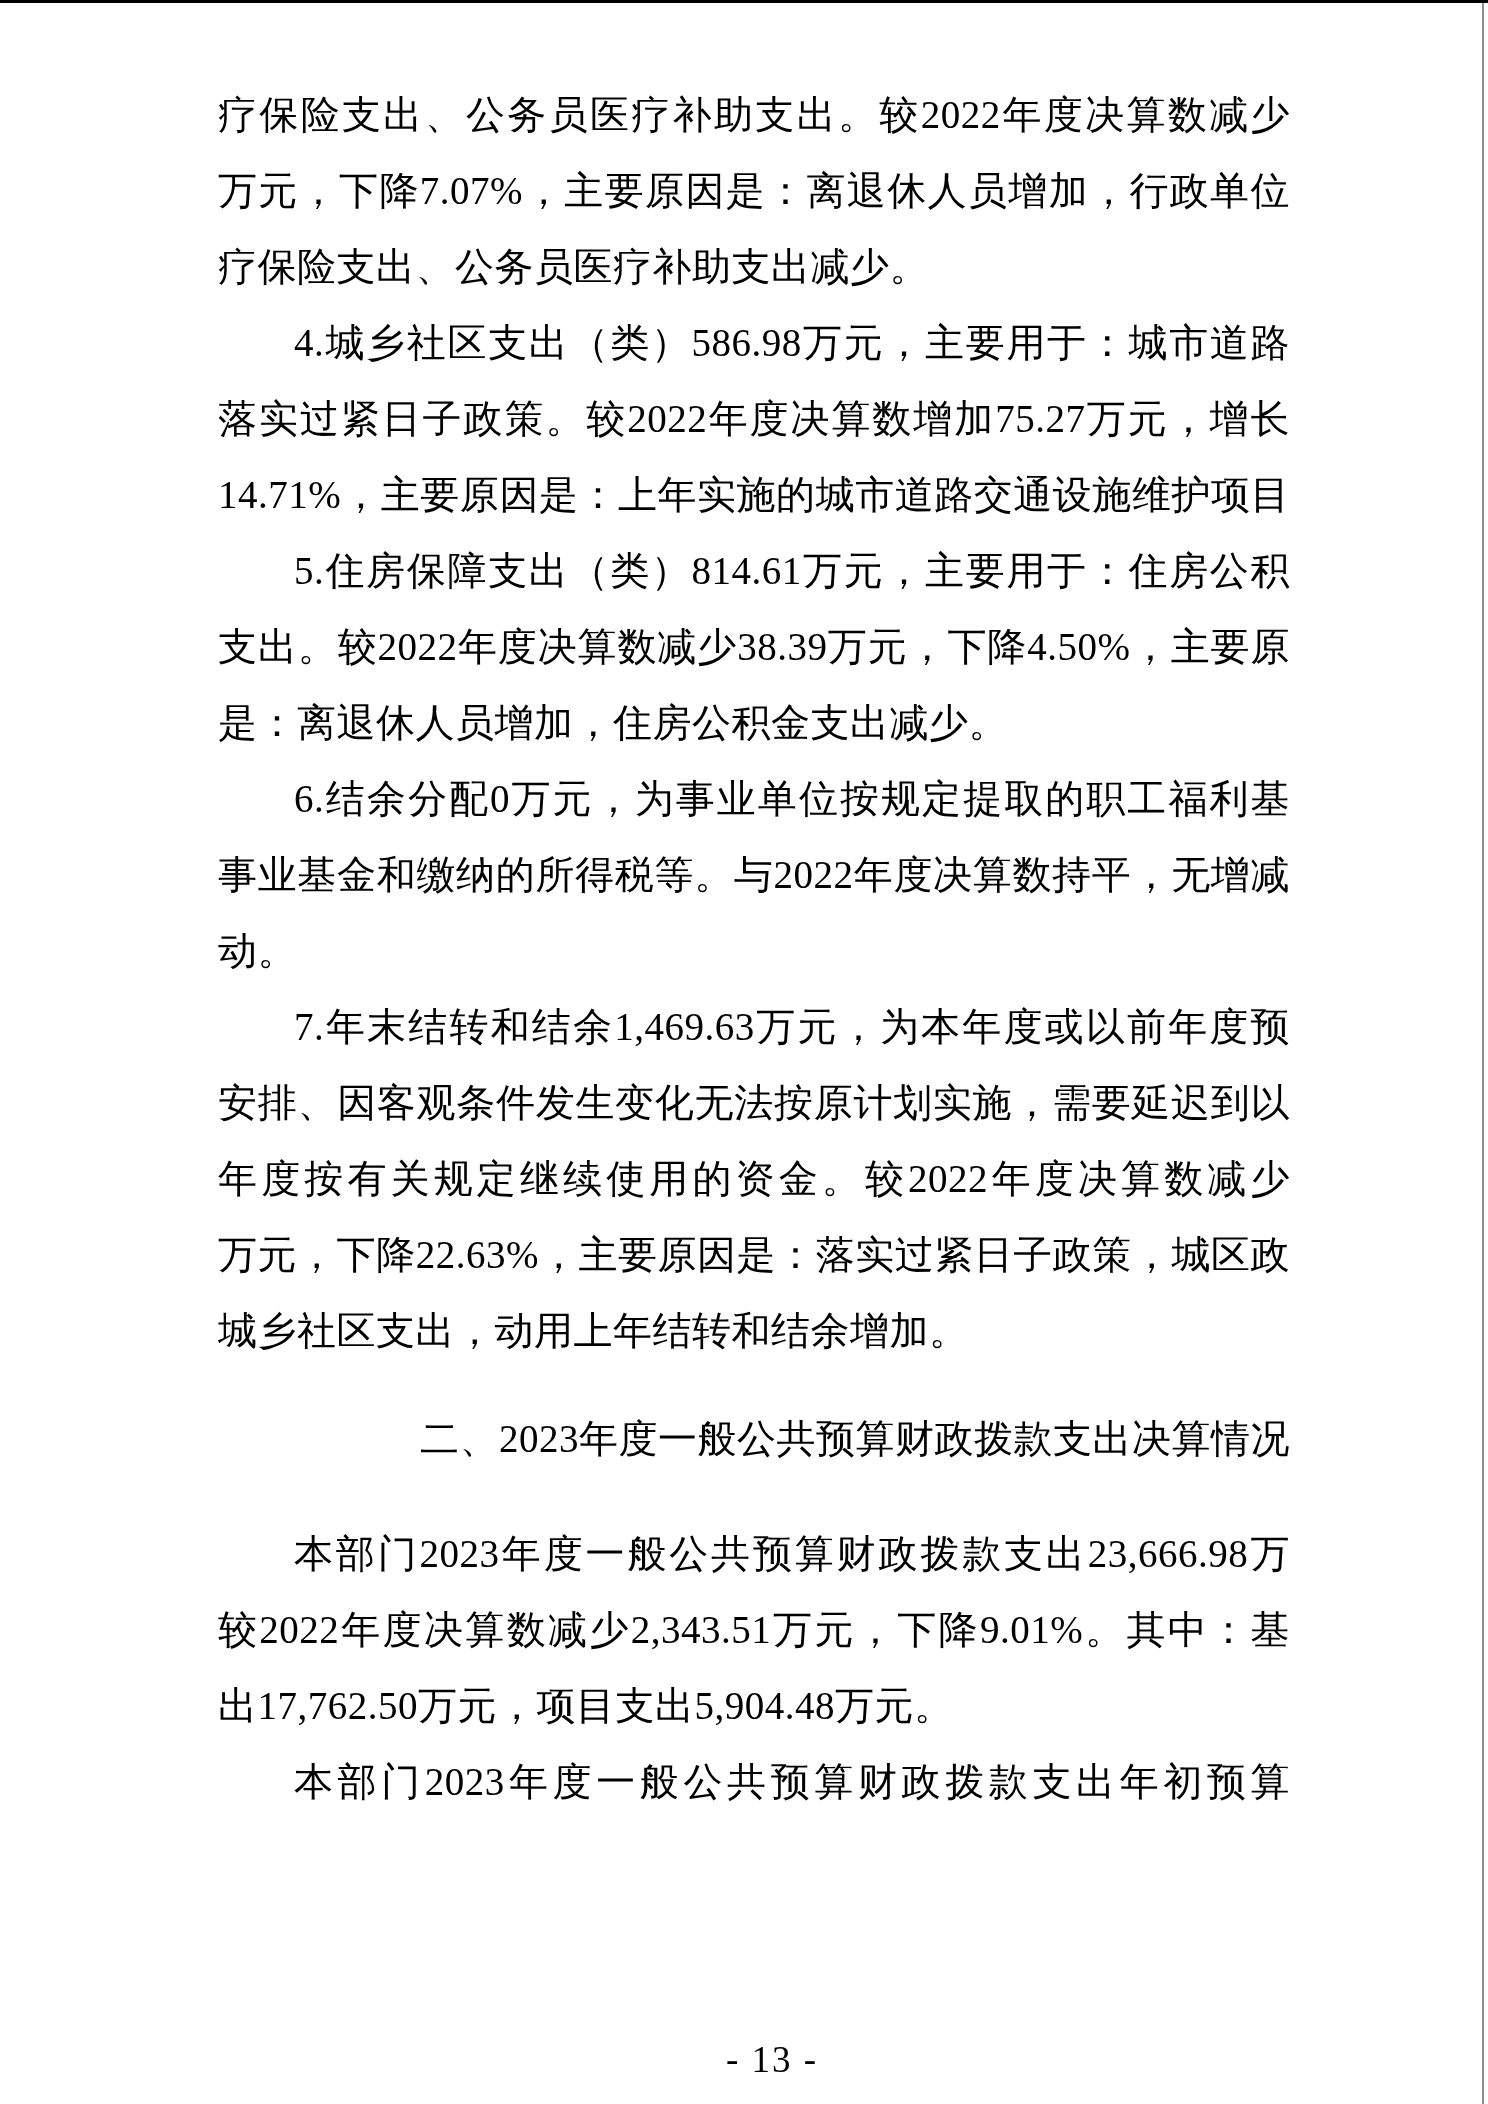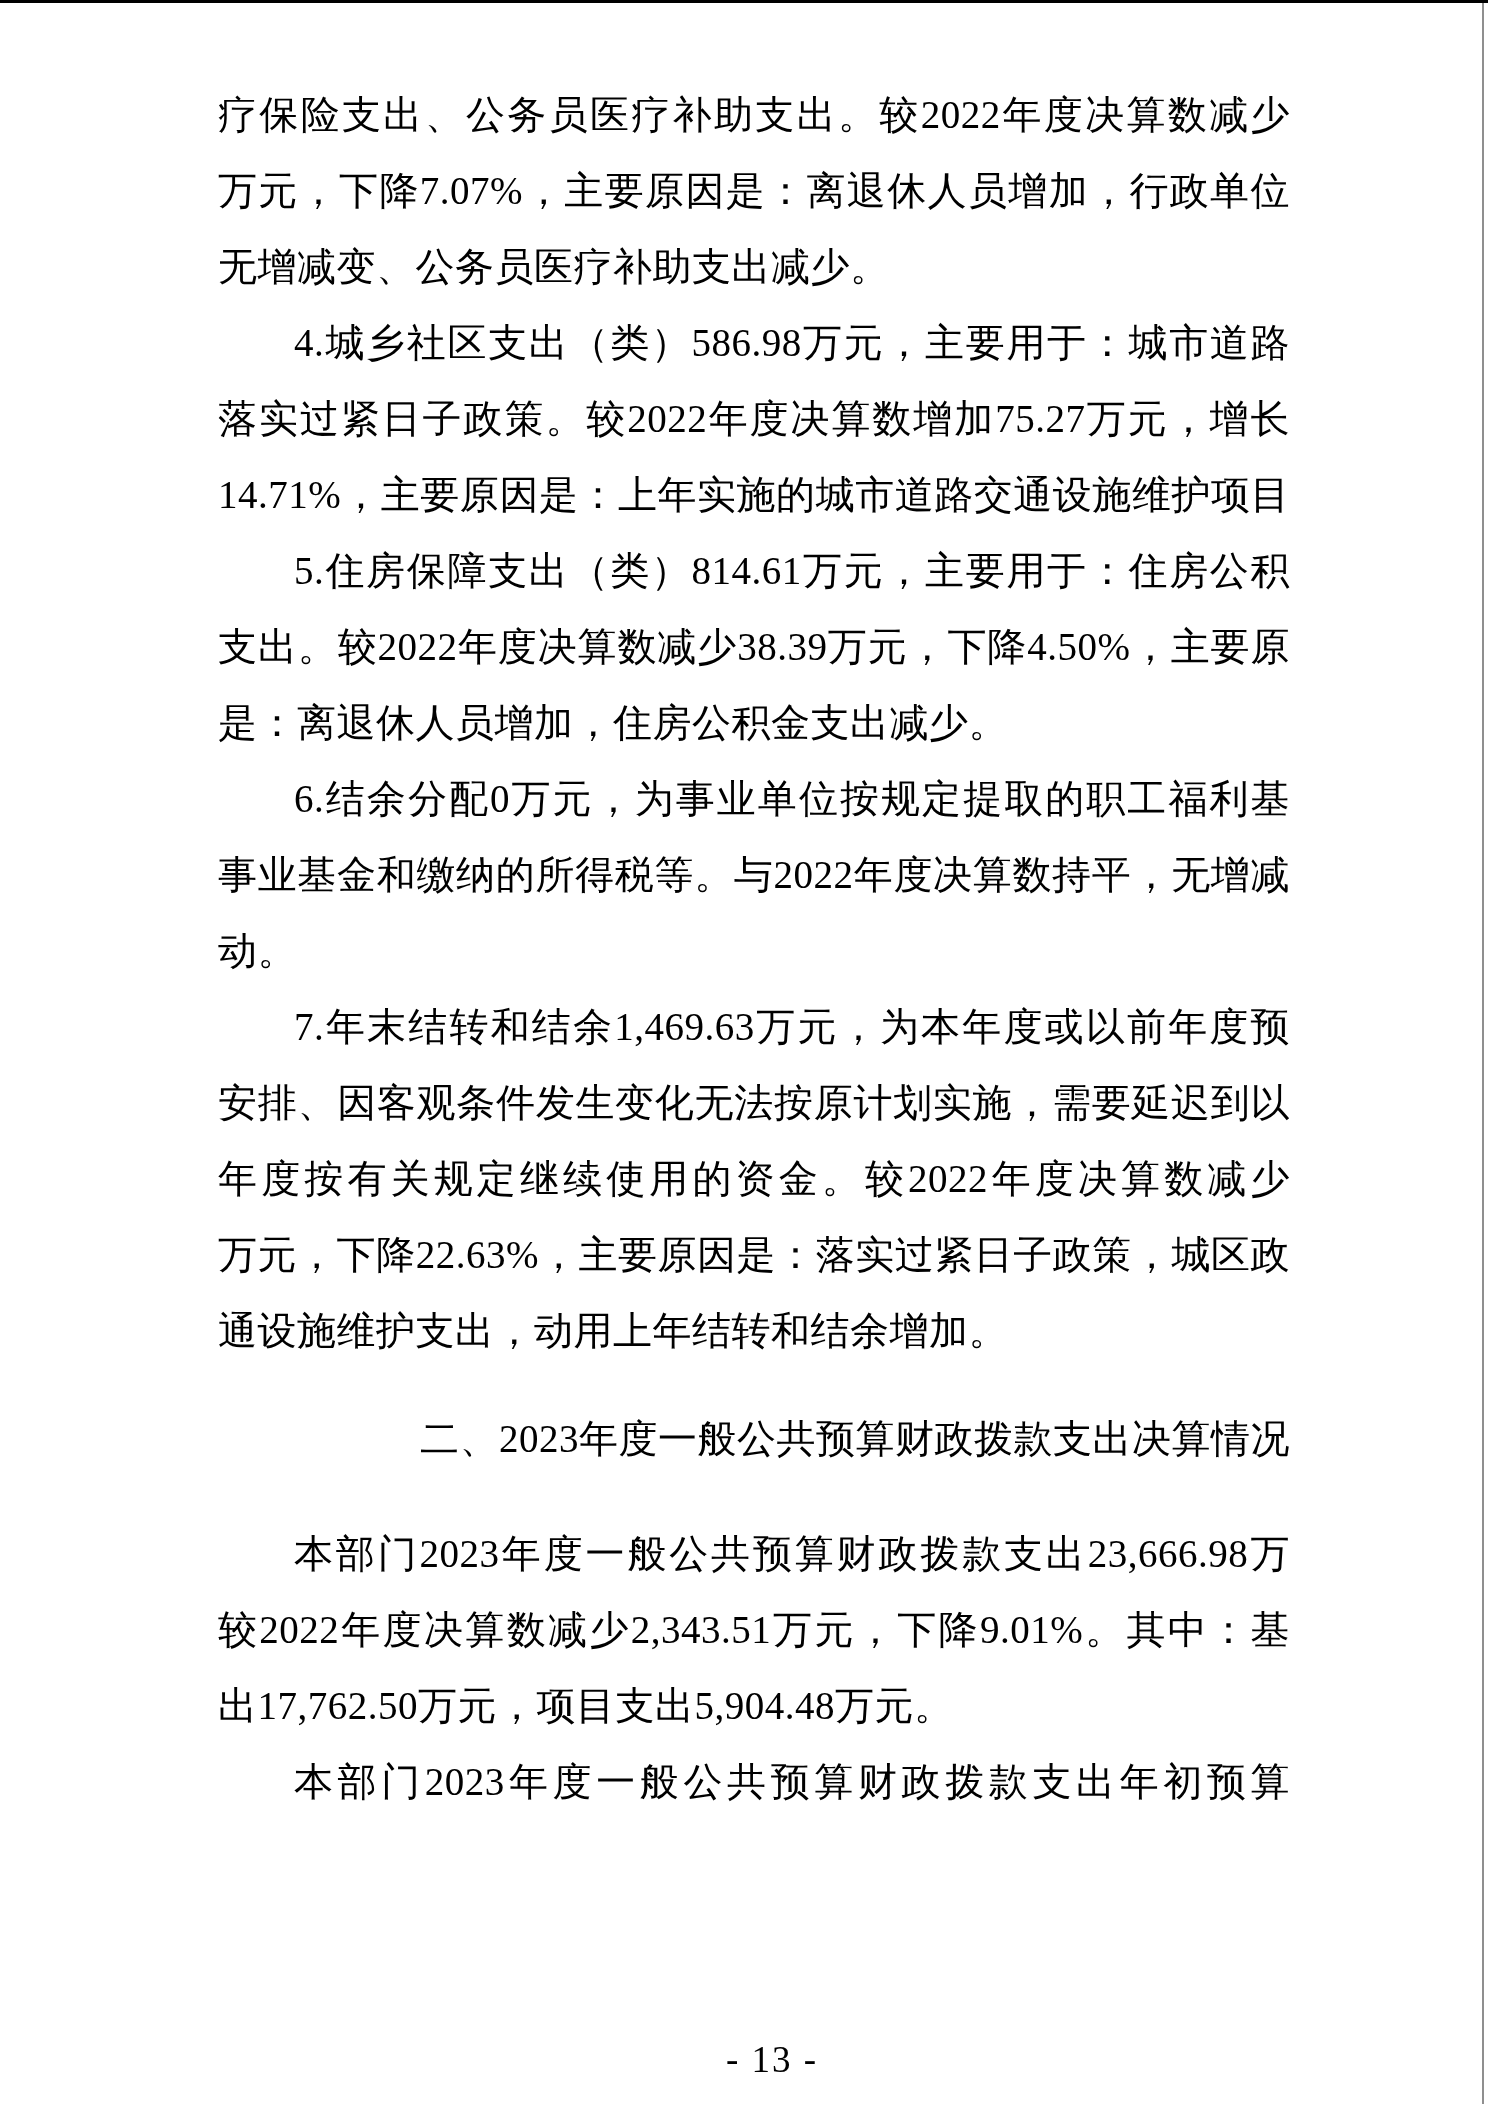--- a/index.html
+++ b/index.html
@@ -73,35 +73,35 @@
 </head>
 <body>
 
 <div class="page" style="color: rgb(0, 0, 0);">
   <div class="top-border" style="background: rgb(0, 0, 0);"></div>
   <div class="right-edge" style="background: rgb(143, 143, 143);"></div>
 
   <div class="content">
       <div class="line justify">疗保险支出、公务员医疗补助支出。较2022年度决算数减少71.28</div>
       <div class="line justify">万元，下降7.07%，主要原因是：离退休人员增加，行政单位医疗</div>
-      <div class="line">无增减变、公务员医疗补助支出减少。</div>
+      <div class="line">疗保险支出、公务员医疗补助支出减少。</div>
       <div class="line indent justify">4.城乡社区支出（类）586.98万元，主要用于：城市道路交</div>
       <div class="line justify">落实过紧日子政策。较2022年度决算数增加75.27万元，增长</div>
       <div class="line justify">14.71%，主要原因是：上年实施的城市道路交通设施维护项目未</div>
       <div class="line indent justify">5.住房保障支出（类）814.61万元，主要用于：住房公积金</div>
       <div class="line justify">支出。较2022年度决算数减少38.39万元，下降4.50%，主要原因</div>
       <div class="line">是：离退休人员增加，住房公积金支出减少。</div>
       <div class="line indent justify">6.结余分配0万元，为事业单位按规定提取的职工福利基金、</div>
       <div class="line justify">事业基金和缴纳的所得税等。与2022年度决算数持平，无增减变</div>
       <div class="line">动。</div>
       <div class="line indent justify">7.年末结转和结余1,469.63万元，为本年度或以前年度预算</div>
       <div class="line justify">安排、因客观条件发生变化无法按原计划实施，需要延迟到以后</div>
       <div class="line justify">年度按有关规定继续使用的资金。较2022年度决算数减少429.79</div>
       <div class="line justify">万元，下降22.63%，主要原因是：落实过紧日子政策，城区政府</div>
-      <div class="line">通设施维护支出，动用上年结转和结余增加。</div>
+      <div class="line">城乡社区支出，动用上年结转和结余增加。</div>
       <div class="line indent heading">二、2023年度一般公共预算财政拨款支出决算情况</div>
       <div class="line indent justify">本部门2023年度一般公共预算财政拨款支出23,666.98万元，</div>
       <div class="line justify">较2022年度决算数减少2,343.51万元，下降9.01%。其中：基本支</div>
       <div class="line">出17,762.50万元，项目支出5,904.48万元。</div>
       <div class="line indent justify">本部门2023年度一般公共预算财政拨款支出年初预算26,035</div>
     </div>
 
   <div class="page-number">- 13 -</div>
 </div>
 

